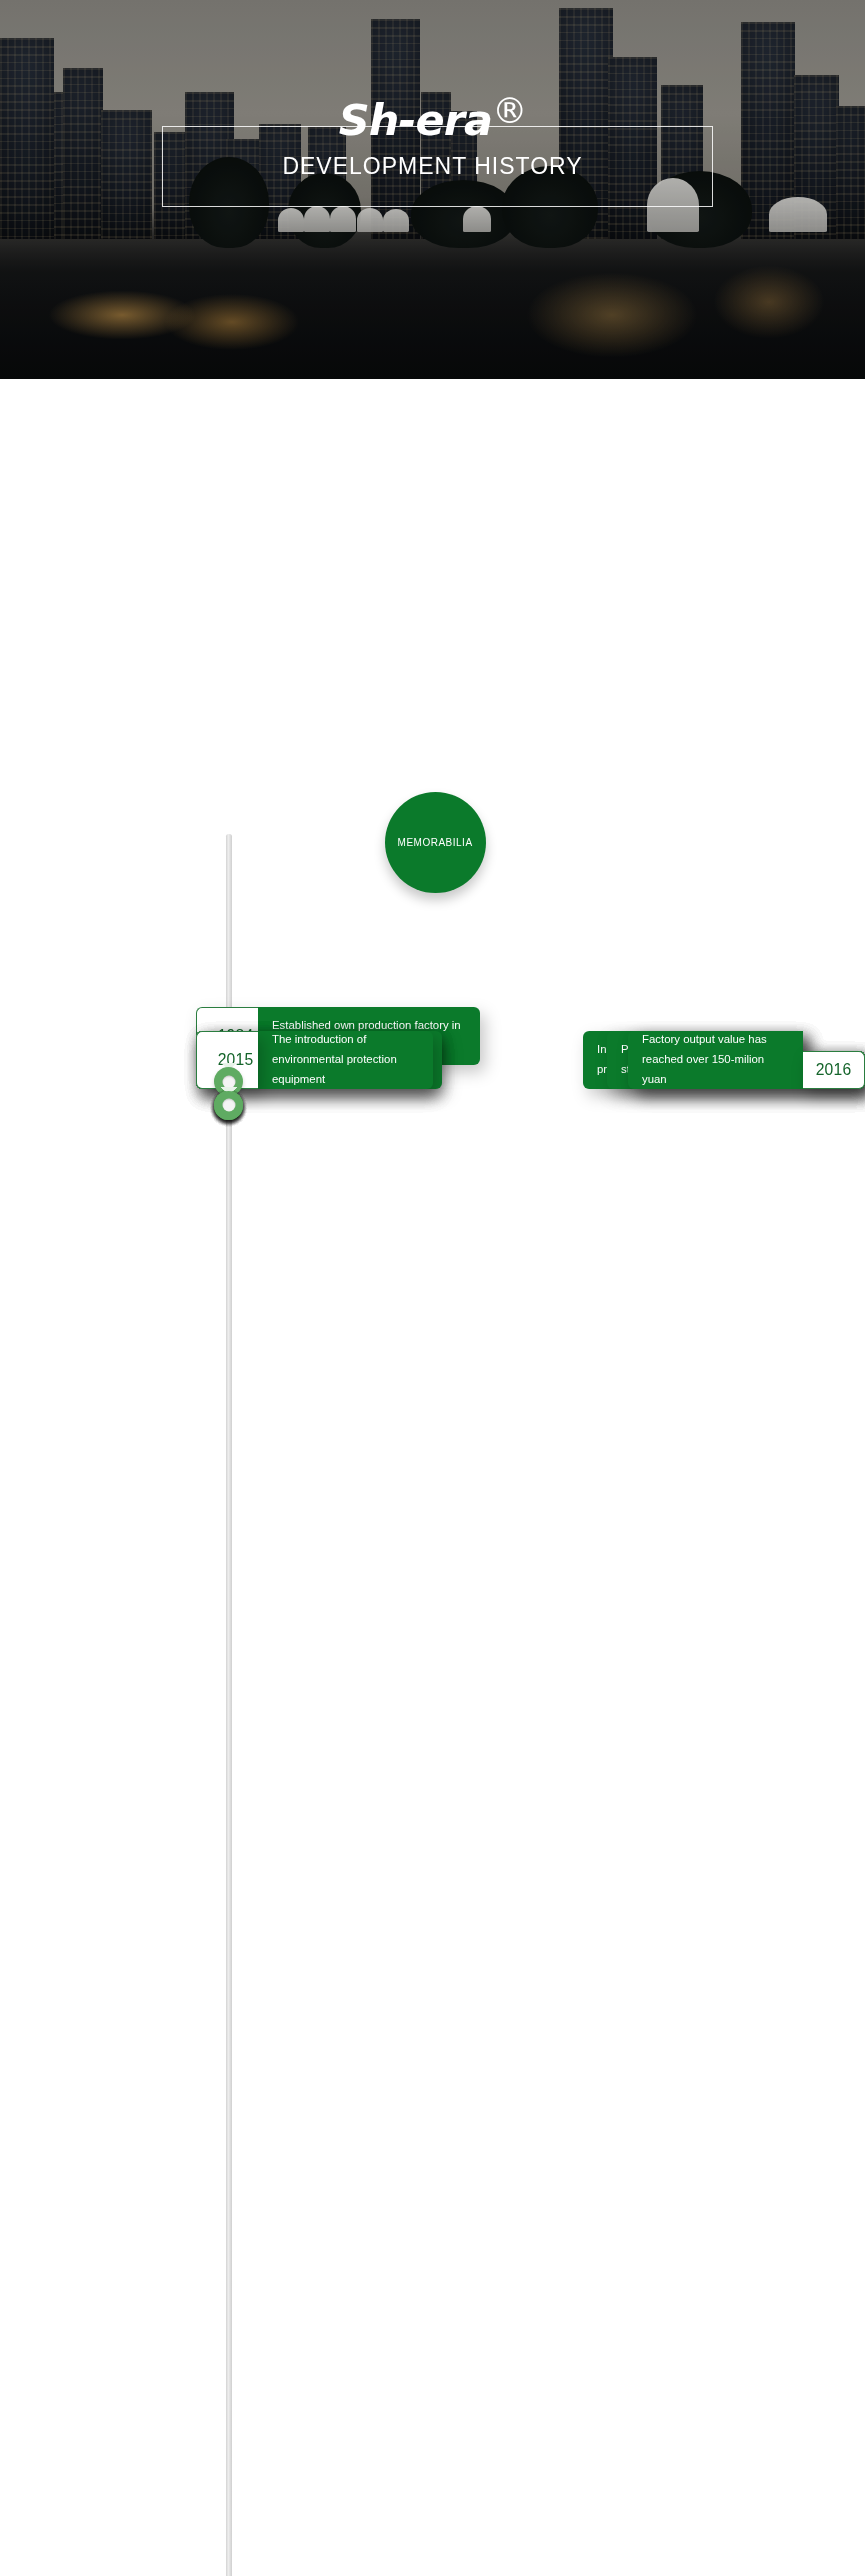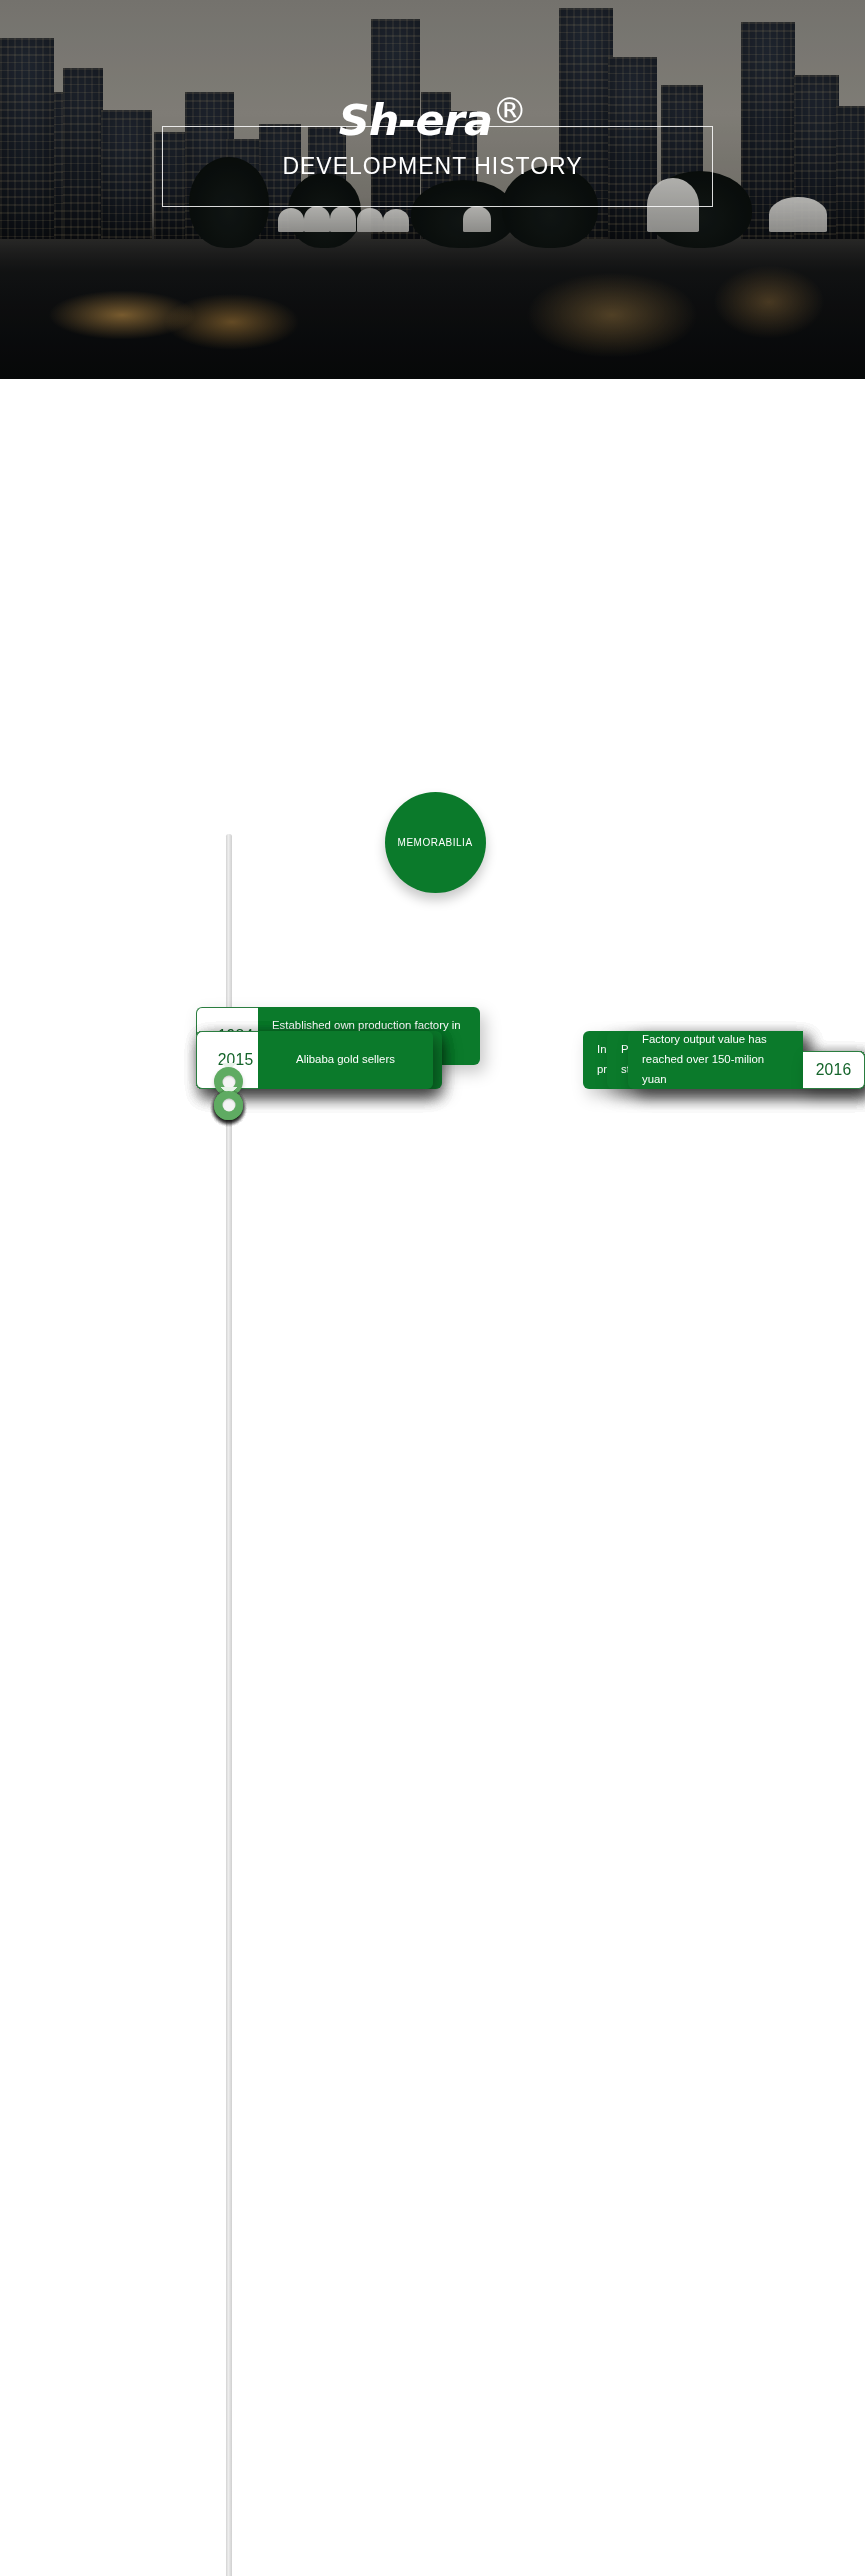--- a/index.html
+++ b/index.html
@@ -452,21 +452,20 @@
             <div class="year-cell">2012</div>
           </div>
           <div class="node">
             <div class="chev"></div>
             <div class="ring"></div>
           </div>
         </div>
         <div class="row">
           <div class="card right">
             <div class="year-cell">2015</div>
-            <div class="text-cell" style="width: 175px; flex: 0 0 175px;">Alibaba gold sellers</div>
           </div>
           <div class="node">
             <div class="chev"></div>
             <div class="ring"></div>
           </div>
         </div>
         <div class="row">
           <div class="card left">
             <div class="year-cell">2016</div>
           </div>

